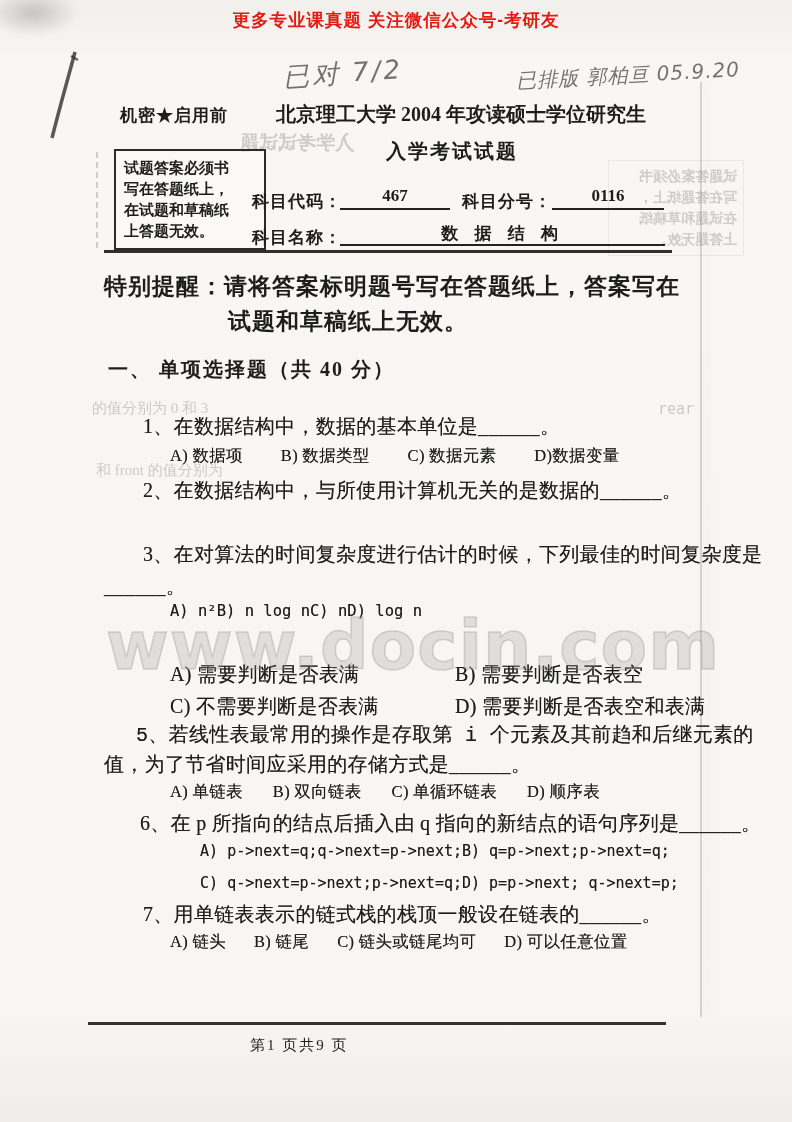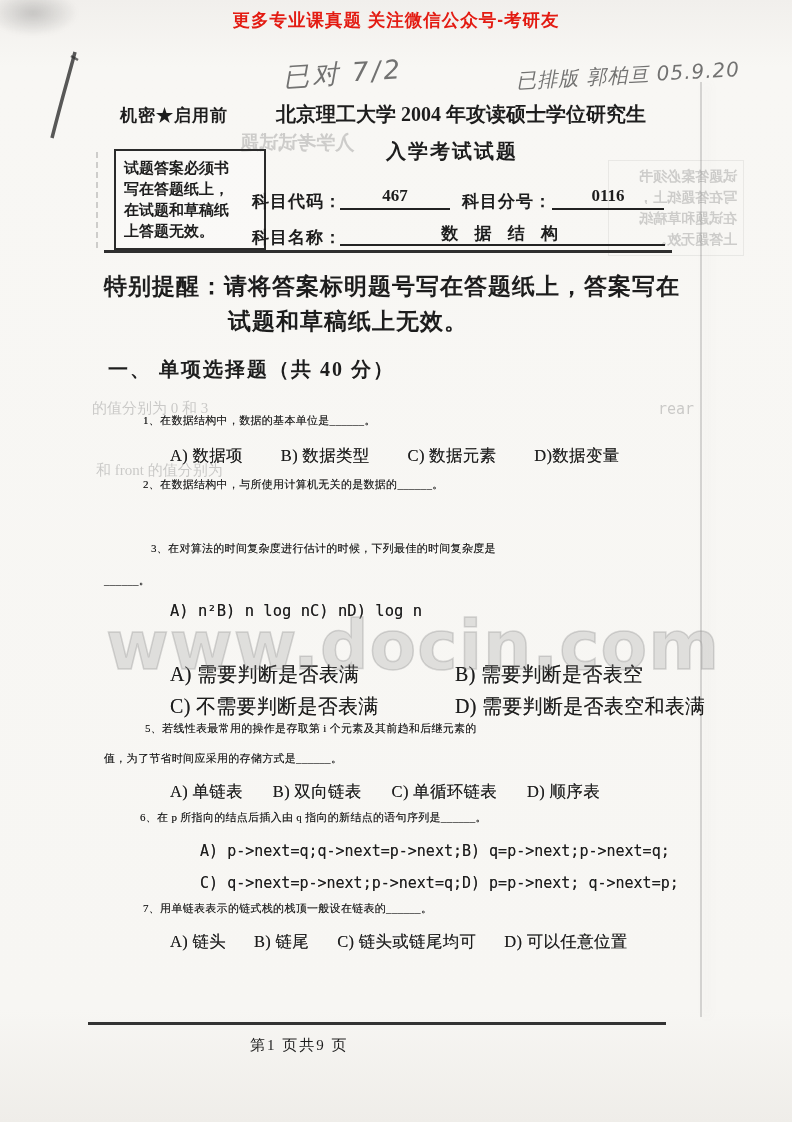--- a/index.html
+++ b/index.html
@@ -18,21 +18,21 @@
   .title1{left:276px;top:101px;font-size:20px;font-weight:bold;}
   .title2{left:386px;top:138px;font-size:20px;font-weight:bold;letter-spacing:2px;}
   .nbox{left:114px;top:149px;width:134px;border:2px solid #2b2b2b;padding:7px 6px 6px 8px;
     font-size:15px;font-weight:bold;line-height:21px;background:rgba(255,255,255,.25);}
   .nbox div{white-space:nowrap;}
   .flabel{font-size:17px;font-weight:bold;letter-spacing:1px;}
   .uline{border-bottom:2px solid #222;text-align:center;font-weight:bold;font-size:17px;height:22px;}
   .sep{left:104px;top:250px;width:568px;height:3px;background:#2f2f2f;}
   .rem{font-size:23px;font-weight:bold;letter-spacing:1px;}
   .sect{left:108px;top:356px;font-size:20px;font-weight:bold;letter-spacing:2px;}
-  .stem{font-size:11px;letter-spacing:.3px;}
+  .stem{font-size:20px;letter-spacing:.3px;}
   .opts{display:flex;font-size:16.5px;letter-spacing:.3px;}
   .pair{display:grid;font-size:20px;letter-spacing:.3px;}
   .mono{font-family:"DejaVu Sans Mono",monospace;font-size:15px;letter-spacing:0;text-align:right;}
   .stem,.opts span,.pair span{text-shadow:0 0 .4px rgba(0,0,0,.55);}
   .wm{left:106px;top:606px;font-size:68px;font-weight:bold;font-family:"DejaVu Sans",sans-serif;
     color:rgba(145,145,145,.24);-webkit-text-stroke:1.5px rgba(140,140,140,.32);letter-spacing:1px;}
   .fline{left:88px;top:1022px;width:578px;height:2.5px;background:#333;}
   .footer{left:250px;top:1036px;font-size:15px;letter-spacing:2px;}
   .ghost{color:#7c7c7c;opacity:.34;}
   .gtitle{left:240px;top:130px;font-size:19px;font-weight:bold;transform:scaleX(-1);}
@@ -105,39 +105,39 @@
   <div class="abs stem" style="left:143px;top:413px;">1、在数据结构中，数据的基本单位是______。</div>
   <div class="abs opts" style="left:170px;top:445px;column-gap:38px;">
     <span>A) 数据项</span>
     <span>B) 数据类型</span>
     <span>C) 数据元素</span>
     <span>D)数据变量</span>
   </div>
 
   <div class="abs stem" style="left:143px;top:477px;">2、在数据结构中，与所使用计算机无关的是数据的______。</div>
 
-  <div class="abs stem" style="left:143px;top:541px;margin-left:8px;">3、在对算法的时间复杂度进行估计的时候，下列最佳的时间复杂度是</div>
+  <div class="abs stem" style="left:143px;top:541px;">3、在对算法的时间复杂度进行估计的时候，下列最佳的时间复杂度是</div>
   <div class="abs stem" style="left:104px;top:573px;">______。</div>
   <div class="abs opts mono" style="left:170px;top:602px;font-size:15.5px;">
     <span>A) n²</span>
     <span>B) n log n</span>
     <span>C) n</span>
     <span>D) log n</span>
   </div>
 
   <div class="abs pair" style="left:170px;top:661px;grid-template-columns:285px auto;">
     <span>A) 需要判断是否表满</span>
     <span>B) 需要判断是否表空</span>
   </div>
   <div class="abs pair" style="left:170px;top:693px;grid-template-columns:285px auto;">
     <span>C) 不需要判断是否表满</span>
     <span>D) 需要判断是否表空和表满</span>
   </div>
 
-  <div class="abs stem" style="left:145px;top:721px;">5、若线性表最常用的操作是存取第 i 个元素及其前趋和后继元素的</div>
+  <div class="abs stem" style="left:136px;top:721px;font-family:Liberation Mono, monospace;">5、若线性表最常用的操作是存取第 i 个元素及其前趋和后继元素的</div>
   <div class="abs stem" style="left:104px;top:751px;">值，为了节省时间应采用的存储方式是______。</div>
   <div class="abs opts" style="left:170px;top:781px;column-gap:30px;">
     <span>A) 单链表</span>
     <span>B) 双向链表</span>
     <span>C) 单循环链表</span>
     <span>D) 顺序表</span>
   </div>
 
   <div class="abs stem" style="left:140px;top:810px;">6、在 p 所指向的结点后插入由 q 指向的新结点的语句序列是______。</div>
   <div class="abs pair mono" style="left:170px;top:842px;grid-template-columns:292px auto;">

